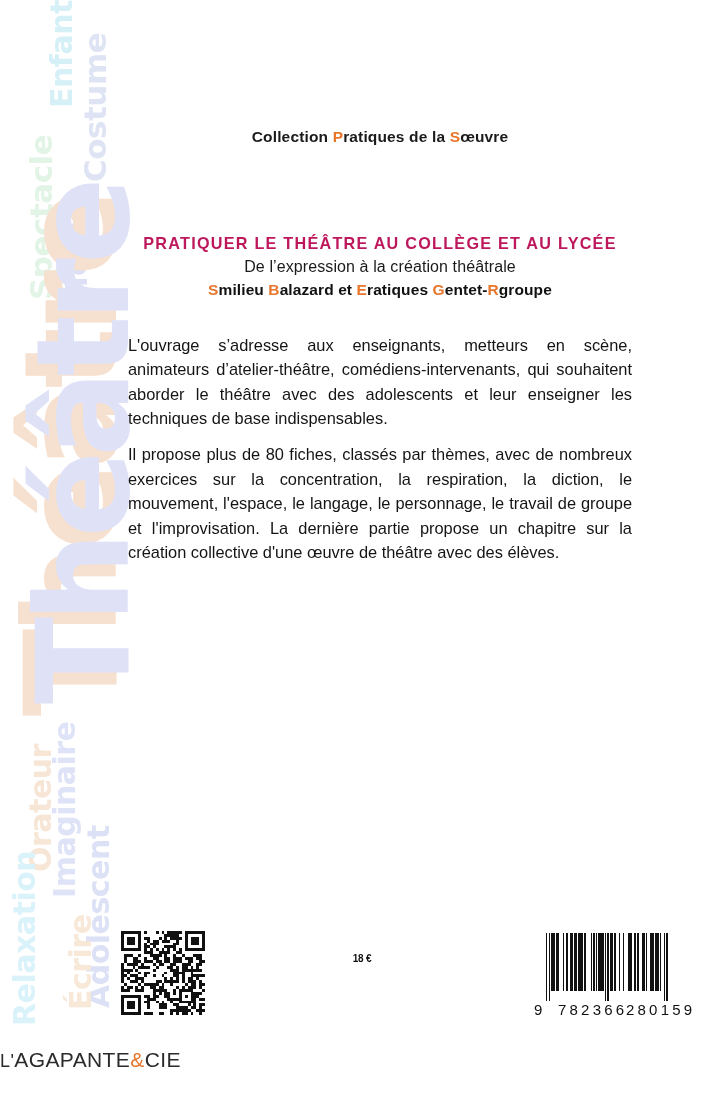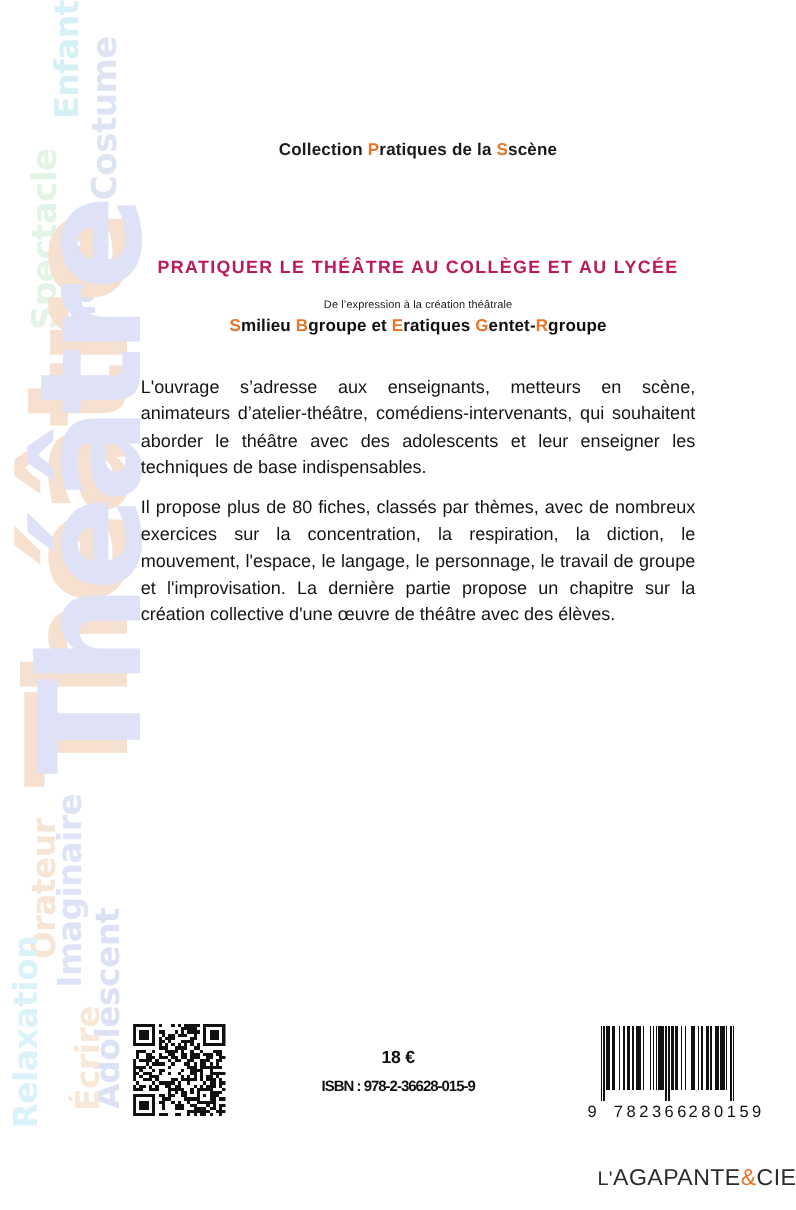--- a/index.html
+++ b/index.html
@@ -65,22 +65,22 @@
     text-align: center;
   }
   .booktitle {
     font-size: 16.2px;
     font-weight: 700;
     color: #be185d;
     letter-spacing: 1.25px;
     white-space: nowrap;
   }
   .subtitle {
-    margin-top: 19px;
-    font-size: 10px;
+    margin-top: 5px;
+    font-size: 16px;
     font-weight: 400;
     color: #1a1a1a;
     letter-spacing: 0.1px;
   }
   .authors {
     margin-top: 5px;
     font-size: 15.5px;
     font-weight: 700;
     color: #111111;
     letter-spacing: 0.1px;
@@ -121,21 +121,21 @@
 
   .price-block {
     position: absolute;
     left: 232px;
     top: 0;
     width: 260px;
     text-align: center;
   }
   .price {
     margin-top: 38px;
-    font-size: 16px;
+    font-size: 10px;
     font-weight: 700;
     color: #111111;
     font-stretch: condensed;
     letter-spacing: -0.2px;
   }
   .isbn {
     margin-top: 9px;
     font-size: 13.6px;
     font-weight: 700;
     color: #111111;
@@ -150,27 +150,26 @@
     height: 92px;
   }
   .ean svg { display: block; }
 
   
   .publisher {
     position: absolute;
     left: 0;
     top: 1048px;
     width: 724px;
-    text-align: right;
+    text-align: left;
     font-size: 21px;
     font-weight: 400;
     letter-spacing: 0.4px;
     color: #2b2b2b;
     font-family: "Liberation Sans", sans-serif;
-    margin-top: 11px;
   }
   .publisher .amp { color: #e8752a; }
   .publisher .lead { font-size: 18px; }
 </style>
 </head>
 <body>
 
 <div class="cover">
 
   <div class="wordcloud">
@@ -183,27 +182,27 @@
       <div class="vword" style="color: rgb(223, 227, 247); font-size: 30px; left: 50px; top: 898px;">Imaginaire</div>
       <div class="vword" style="color: rgb(221, 225, 246); font-size: 30px; left: 84px; top: 1008px;">Adolescent</div>
       <div class="vword" style="color: rgb(247, 230, 214); font-size: 30px; left: 26px; top: 872px;">Orateur</div>
       <div class="vword" style="color: rgb(248, 232, 216); font-size: 30px; left: 66px; top: 1010px;">Écrire</div>
       <div class="vword" style="color: rgb(218, 242, 250); font-size: 30px; left: 10px; top: 1026px;">Relaxation</div>
     </div>
 
   <div class="content">
 
     <div class="collection">
-      <span>Collection </span><span class="hl">P</span><span>ratiques de la </span><span class="hl">S</span><span>scène</span>
+      <span>Collection </span><span class="hl">P</span><span>ratiques de la </span><span class="hl">S</span><span>œuvre</span>
     </div>
 
     <div class="title-block">
       <div class="booktitle">PRATIQUER LE THÉÂTRE AU COLLÈGE ET AU LYCÉE</div>
       <div class="subtitle">De l’expression à la création théâtrale</div>
-      <div class="authors"><span class="hl">S</span><span>milieu </span><span class="hl">B</span><span>groupe et </span><span class="hl">E</span><span>ratiques </span><span class="hl">G</span><span>entet-</span><span class="hl">R</span><span>groupe</span></div>
+      <div class="authors"><span class="hl">S</span><span>milieu </span><span class="hl">B</span><span>alazard et </span><span class="hl">E</span><span>ratiques </span><span class="hl">G</span><span>entet-</span><span class="hl">R</span><span>groupe</span></div>
     </div>
 
     <div class="blurb">
         <p>L'ouvrage s’adresse aux enseignants, metteurs en scène, animateurs d’atelier-théâtre, comédiens-intervenants, qui souhaitent aborder le théâtre avec des adolescents et leur enseigner les techniques de base indispensables.</p>
         <p>Il propose plus de 80 fiches, classés par thèmes, avec de nombreux exercices sur la concentration, la respiration, la diction, le mouvement, l'espace, le langage, le personnage, le travail de groupe et l'improvisation. La dernière partie propose un chapitre sur la création collective d'une œuvre de théâtre avec des élèves.</p>
       </div>
 
   </div>
 
   <div class="bottom">
@@ -212,21 +211,20 @@
       <svg viewBox="0 0 29 29" shape-rendering="crispEdges" aria-hidden="true">
         <rect width="29" height="29" fill="#ffffff"></rect>
         <g fill="#111111" id="qr-modules">
             <path d="M0 0h1v1h-1zM1 0h1v1h-1zM2 0h1v1h-1zM3 0h1v1h-1zM4 0h1v1h-1zM5 0h1v1h-1zM6 0h1v1h-1zM8 0h1v1h-1zM12 0h1v1h-1zM14 0h1v1h-1zM16 0h1v1h-1zM17 0h1v1h-1zM18 0h1v1h-1zM19 0h1v1h-1zM20 0h1v1h-1zM22 0h1v1h-1zM23 0h1v1h-1zM24 0h1v1h-1zM25 0h1v1h-1zM26 0h1v1h-1zM27 0h1v1h-1zM28 0h1v1h-1zM0 1h1v1h-1zM6 1h1v1h-1zM15 1h1v1h-1zM16 1h1v1h-1zM17 1h1v1h-1zM18 1h1v1h-1zM19 1h1v1h-1zM22 1h1v1h-1zM28 1h1v1h-1zM0 2h1v1h-1zM2 2h1v1h-1zM3 2h1v1h-1zM4 2h1v1h-1zM6 2h1v1h-1zM8 2h1v1h-1zM9 2h1v1h-1zM13 2h1v1h-1zM15 2h1v1h-1zM17 2h1v1h-1zM18 2h1v1h-1zM19 2h1v1h-1zM20 2h1v1h-1zM22 2h1v1h-1zM24 2h1v1h-1zM25 2h1v1h-1zM26 2h1v1h-1zM28 2h1v1h-1zM0 3h1v1h-1zM2 3h1v1h-1zM3 3h1v1h-1zM4 3h1v1h-1zM6 3h1v1h-1zM9 3h1v1h-1zM11 3h1v1h-1zM12 3h1v1h-1zM14 3h1v1h-1zM15 3h1v1h-1zM16 3h1v1h-1zM19 3h1v1h-1zM22 3h1v1h-1zM24 3h1v1h-1zM25 3h1v1h-1zM26 3h1v1h-1zM28 3h1v1h-1zM0 4h1v1h-1zM2 4h1v1h-1zM3 4h1v1h-1zM4 4h1v1h-1zM6 4h1v1h-1zM8 4h1v1h-1zM10 4h1v1h-1zM11 4h1v1h-1zM12 4h1v1h-1zM18 4h1v1h-1zM19 4h1v1h-1zM22 4h1v1h-1zM24 4h1v1h-1zM25 4h1v1h-1zM26 4h1v1h-1zM28 4h1v1h-1zM0 5h1v1h-1zM6 5h1v1h-1zM8 5h1v1h-1zM9 5h1v1h-1zM11 5h1v1h-1zM15 5h1v1h-1zM16 5h1v1h-1zM17 5h1v1h-1zM18 5h1v1h-1zM22 5h1v1h-1zM28 5h1v1h-1zM0 6h1v1h-1zM1 6h1v1h-1zM2 6h1v1h-1zM3 6h1v1h-1zM4 6h1v1h-1zM5 6h1v1h-1zM6 6h1v1h-1zM8 6h1v1h-1zM10 6h1v1h-1zM12 6h1v1h-1zM14 6h1v1h-1zM16 6h1v1h-1zM18 6h1v1h-1zM20 6h1v1h-1zM22 6h1v1h-1zM23 6h1v1h-1zM24 6h1v1h-1zM25 6h1v1h-1zM26 6h1v1h-1zM27 6h1v1h-1zM28 6h1v1h-1zM8 7h1v1h-1zM9 7h1v1h-1zM10 7h1v1h-1zM13 7h1v1h-1zM14 7h1v1h-1zM15 7h1v1h-1zM16 7h1v1h-1zM19 7h1v1h-1zM20 7h1v1h-1zM1 8h1v1h-1zM2 8h1v1h-1zM3 8h1v1h-1zM6 8h1v1h-1zM10 8h1v1h-1zM11 8h1v1h-1zM12 8h1v1h-1zM13 8h1v1h-1zM15 8h1v1h-1zM18 8h1v1h-1zM21 8h1v1h-1zM25 8h1v1h-1zM26 8h1v1h-1zM27 8h1v1h-1zM1 9h1v1h-1zM4 9h1v1h-1zM5 9h1v1h-1zM8 9h1v1h-1zM11 9h1v1h-1zM12 9h1v1h-1zM15 9h1v1h-1zM16 9h1v1h-1zM18 9h1v1h-1zM19 9h1v1h-1zM20 9h1v1h-1zM22 9h1v1h-1zM23 9h1v1h-1zM24 9h1v1h-1zM26 9h1v1h-1zM27 9h1v1h-1zM1 10h1v1h-1zM4 10h1v1h-1zM5 10h1v1h-1zM6 10h1v1h-1zM8 10h1v1h-1zM9 10h1v1h-1zM10 10h1v1h-1zM12 10h1v1h-1zM13 10h1v1h-1zM15 10h1v1h-1zM16 10h1v1h-1zM18 10h1v1h-1zM19 10h1v1h-1zM20 10h1v1h-1zM23 10h1v1h-1zM24 10h1v1h-1zM27 10h1v1h-1zM28 10h1v1h-1zM0 11h1v1h-1zM2 11h1v1h-1zM3 11h1v1h-1zM4 11h1v1h-1zM5 11h1v1h-1zM7 11h1v1h-1zM11 11h1v1h-1zM13 11h1v1h-1zM14 11h1v1h-1zM17 11h1v1h-1zM18 11h1v1h-1zM21 11h1v1h-1zM22 11h1v1h-1zM23 11h1v1h-1zM26 11h1v1h-1zM27 11h1v1h-1zM0 12h1v1h-1zM4 12h1v1h-1zM6 12h1v1h-1zM7 12h1v1h-1zM8 12h1v1h-1zM9 12h1v1h-1zM12 12h1v1h-1zM16 12h1v1h-1zM17 12h1v1h-1zM19 12h1v1h-1zM21 12h1v1h-1zM22 12h1v1h-1zM24 12h1v1h-1zM26 12h1v1h-1zM0 13h1v1h-1zM1 13h1v1h-1zM2 13h1v1h-1zM3 13h1v1h-1zM5 13h1v1h-1zM11 13h1v1h-1zM17 13h1v1h-1zM18 13h1v1h-1zM19 13h1v1h-1zM21 13h1v1h-1zM22 13h1v1h-1zM23 13h1v1h-1zM24 13h1v1h-1zM25 13h1v1h-1zM26 13h1v1h-1zM27 13h1v1h-1zM0 14h1v1h-1zM2 14h1v1h-1zM6 14h1v1h-1zM8 14h1v1h-1zM9 14h1v1h-1zM15 14h1v1h-1zM18 14h1v1h-1zM19 14h1v1h-1zM20 14h1v1h-1zM21 14h1v1h-1zM24 14h1v1h-1zM0 15h1v1h-1zM1 15h1v1h-1zM3 15h1v1h-1zM4 15h1v1h-1zM5 15h1v1h-1zM8 15h1v1h-1zM11 15h1v1h-1zM14 15h1v1h-1zM18 15h1v1h-1zM19 15h1v1h-1zM21 15h1v1h-1zM24 15h1v1h-1zM25 15h1v1h-1zM26 15h1v1h-1zM27 15h1v1h-1zM28 15h1v1h-1zM0 16h1v1h-1zM2 16h1v1h-1zM5 16h1v1h-1zM6 16h1v1h-1zM7 16h1v1h-1zM15 16h1v1h-1zM17 16h1v1h-1zM19 16h1v1h-1zM21 16h1v1h-1zM23 16h1v1h-1zM24 16h1v1h-1zM26 16h1v1h-1zM0 17h1v1h-1zM3 17h1v1h-1zM4 17h1v1h-1zM5 17h1v1h-1zM7 17h1v1h-1zM12 17h1v1h-1zM13 17h1v1h-1zM15 17h1v1h-1zM16 17h1v1h-1zM17 17h1v1h-1zM18 17h1v1h-1zM19 17h1v1h-1zM21 17h1v1h-1zM23 17h1v1h-1zM24 17h1v1h-1zM25 17h1v1h-1zM27 17h1v1h-1zM1 18h1v1h-1zM6 18h1v1h-1zM8 18h1v1h-1zM9 18h1v1h-1zM10 18h1v1h-1zM11 18h1v1h-1zM12 18h1v1h-1zM14 18h1v1h-1zM17 18h1v1h-1zM22 18h1v1h-1zM24 18h1v1h-1zM25 18h1v1h-1zM27 18h1v1h-1zM28 18h1v1h-1zM0 19h1v1h-1zM2 19h1v1h-1zM3 19h1v1h-1zM5 19h1v1h-1zM7 19h1v1h-1zM10 19h1v1h-1zM11 19h1v1h-1zM13 19h1v1h-1zM14 19h1v1h-1zM19 19h1v1h-1zM21 19h1v1h-1zM23 19h1v1h-1zM24 19h1v1h-1zM25 19h1v1h-1zM27 19h1v1h-1zM0 20h1v1h-1zM1 20h1v1h-1zM2 20h1v1h-1zM5 20h1v1h-1zM6 20h1v1h-1zM7 20h1v1h-1zM11 20h1v1h-1zM12 20h1v1h-1zM13 20h1v1h-1zM14 20h1v1h-1zM15 20h1v1h-1zM18 20h1v1h-1zM20 20h1v1h-1zM21 20h1v1h-1zM22 20h1v1h-1zM23 20h1v1h-1zM24 20h1v1h-1zM28 20h1v1h-1zM11 21h1v1h-1zM13 21h1v1h-1zM15 21h1v1h-1zM16 21h1v1h-1zM18 21h1v1h-1zM20 21h1v1h-1zM24 21h1v1h-1zM25 21h1v1h-1zM26 21h1v1h-1zM27 21h1v1h-1zM0 22h1v1h-1zM1 22h1v1h-1zM2 22h1v1h-1zM3 22h1v1h-1zM4 22h1v1h-1zM5 22h1v1h-1zM6 22h1v1h-1zM8 22h1v1h-1zM9 22h1v1h-1zM11 22h1v1h-1zM12 22h1v1h-1zM15 22h1v1h-1zM16 22h1v1h-1zM20 22h1v1h-1zM22 22h1v1h-1zM24 22h1v1h-1zM25 22h1v1h-1zM26 22h1v1h-1zM0 23h1v1h-1zM6 23h1v1h-1zM9 23h1v1h-1zM10 23h1v1h-1zM11 23h1v1h-1zM16 23h1v1h-1zM17 23h1v1h-1zM18 23h1v1h-1zM19 23h1v1h-1zM20 23h1v1h-1zM24 23h1v1h-1zM25 23h1v1h-1zM27 23h1v1h-1zM28 23h1v1h-1zM0 24h1v1h-1zM2 24h1v1h-1zM3 24h1v1h-1zM4 24h1v1h-1zM6 24h1v1h-1zM8 24h1v1h-1zM9 24h1v1h-1zM12 24h1v1h-1zM14 24h1v1h-1zM17 24h1v1h-1zM20 24h1v1h-1zM21 24h1v1h-1zM22 24h1v1h-1zM23 24h1v1h-1zM24 24h1v1h-1zM25 24h1v1h-1zM0 25h1v1h-1zM2 25h1v1h-1zM3 25h1v1h-1zM4 25h1v1h-1zM6 25h1v1h-1zM9 25h1v1h-1zM13 25h1v1h-1zM14 25h1v1h-1zM15 25h1v1h-1zM18 25h1v1h-1zM19 25h1v1h-1zM23 25h1v1h-1zM25 25h1v1h-1zM27 25h1v1h-1zM28 25h1v1h-1zM0 26h1v1h-1zM2 26h1v1h-1zM3 26h1v1h-1zM4 26h1v1h-1zM6 26h1v1h-1zM9 26h1v1h-1zM13 26h1v1h-1zM14 26h1v1h-1zM15 26h1v1h-1zM19 26h1v1h-1zM20 26h1v1h-1zM21 26h1v1h-1zM22 26h1v1h-1zM24 26h1v1h-1zM25 26h1v1h-1zM27 26h1v1h-1zM0 27h1v1h-1zM6 27h1v1h-1zM17 27h1v1h-1zM18 27h1v1h-1zM19 27h1v1h-1zM20 27h1v1h-1zM21 27h1v1h-1zM22 27h1v1h-1zM23 27h1v1h-1zM26 27h1v1h-1zM27 27h1v1h-1zM28 27h1v1h-1zM0 28h1v1h-1zM1 28h1v1h-1zM2 28h1v1h-1zM3 28h1v1h-1zM4 28h1v1h-1zM5 28h1v1h-1zM6 28h1v1h-1zM8 28h1v1h-1zM9 28h1v1h-1zM10 28h1v1h-1zM13 28h1v1h-1zM14 28h1v1h-1zM17 28h1v1h-1zM19 28h1v1h-1zM21 28h1v1h-1zM22 28h1v1h-1zM24 28h1v1h-1zM27 28h1v1h-1z"></path>
           </g>
       </svg>
     </div>
 
     <div class="price-block">
       <div class="price">18 €</div>
-      <div class="isbn">ISBN : 978-2-36628-015-9</div>
     </div>
 
     <div class="ean">
       <svg viewBox="0 0 168 92" shape-rendering="crispEdges" aria-hidden="true">
         <rect width="168" height="92" fill="#ffffff"></rect>
         <g fill="#111111" id="ean-bars">
             <path d="M18.00 6h1.28v68h-1.28zM20.56 6h1.28v68h-1.28zM23.12 6h1.28v58h-1.28zM24.40 6h1.28v58h-1.28zM25.68 6h1.28v58h-1.28zM28.24 6h1.28v58h-1.28zM29.52 6h1.28v58h-1.28zM34.64 6h1.28v58h-1.28zM38.48 6h1.28v58h-1.28zM42.32 6h1.28v58h-1.28zM43.60 6h1.28v58h-1.28zM46.16 6h1.28v58h-1.28zM47.44 6h1.28v58h-1.28zM50.00 6h1.28v58h-1.28zM51.28 6h1.28v58h-1.28zM52.56 6h1.28v58h-1.28zM53.84 6h1.28v58h-1.28zM56.40 6h1.28v58h-1.28zM62.80 6h1.28v58h-1.28zM65.36 6h1.28v58h-1.28zM67.92 6h1.28v58h-1.28zM70.48 6h1.28v58h-1.28zM71.76 6h1.28v58h-1.28zM73.04 6h1.28v58h-1.28zM74.32 6h1.28v58h-1.28zM76.88 6h1.28v68h-1.28zM79.44 6h1.28v68h-1.28zM82.00 6h1.28v58h-1.28zM83.28 6h1.28v58h-1.28zM85.84 6h1.28v58h-1.28zM87.12 6h1.28v58h-1.28zM90.96 6h1.28v58h-1.28zM94.80 6h1.28v58h-1.28zM99.92 6h1.28v58h-1.28zM101.20 6h1.28v58h-1.28zM102.48 6h1.28v58h-1.28zM106.32 6h1.28v58h-1.28zM108.88 6h1.28v58h-1.28zM110.16 6h1.28v58h-1.28zM114.00 6h1.28v58h-1.28zM115.28 6h1.28v58h-1.28zM117.84 6h1.28v58h-1.28zM121.68 6h1.28v58h-1.28zM122.96 6h1.28v58h-1.28zM124.24 6h1.28v58h-1.28zM126.80 6h1.28v58h-1.28zM128.08 6h1.28v58h-1.28zM129.36 6h1.28v58h-1.28zM131.92 6h1.28v58h-1.28zM135.76 6h1.28v68h-1.28zM138.32 6h1.28v68h-1.28z"></path>
           </g>
         <g fill="#111111" font-family="Liberation Sans, sans-serif" font-size="15">
           <text id="ean-d0" x="6" y="88">9</text>

